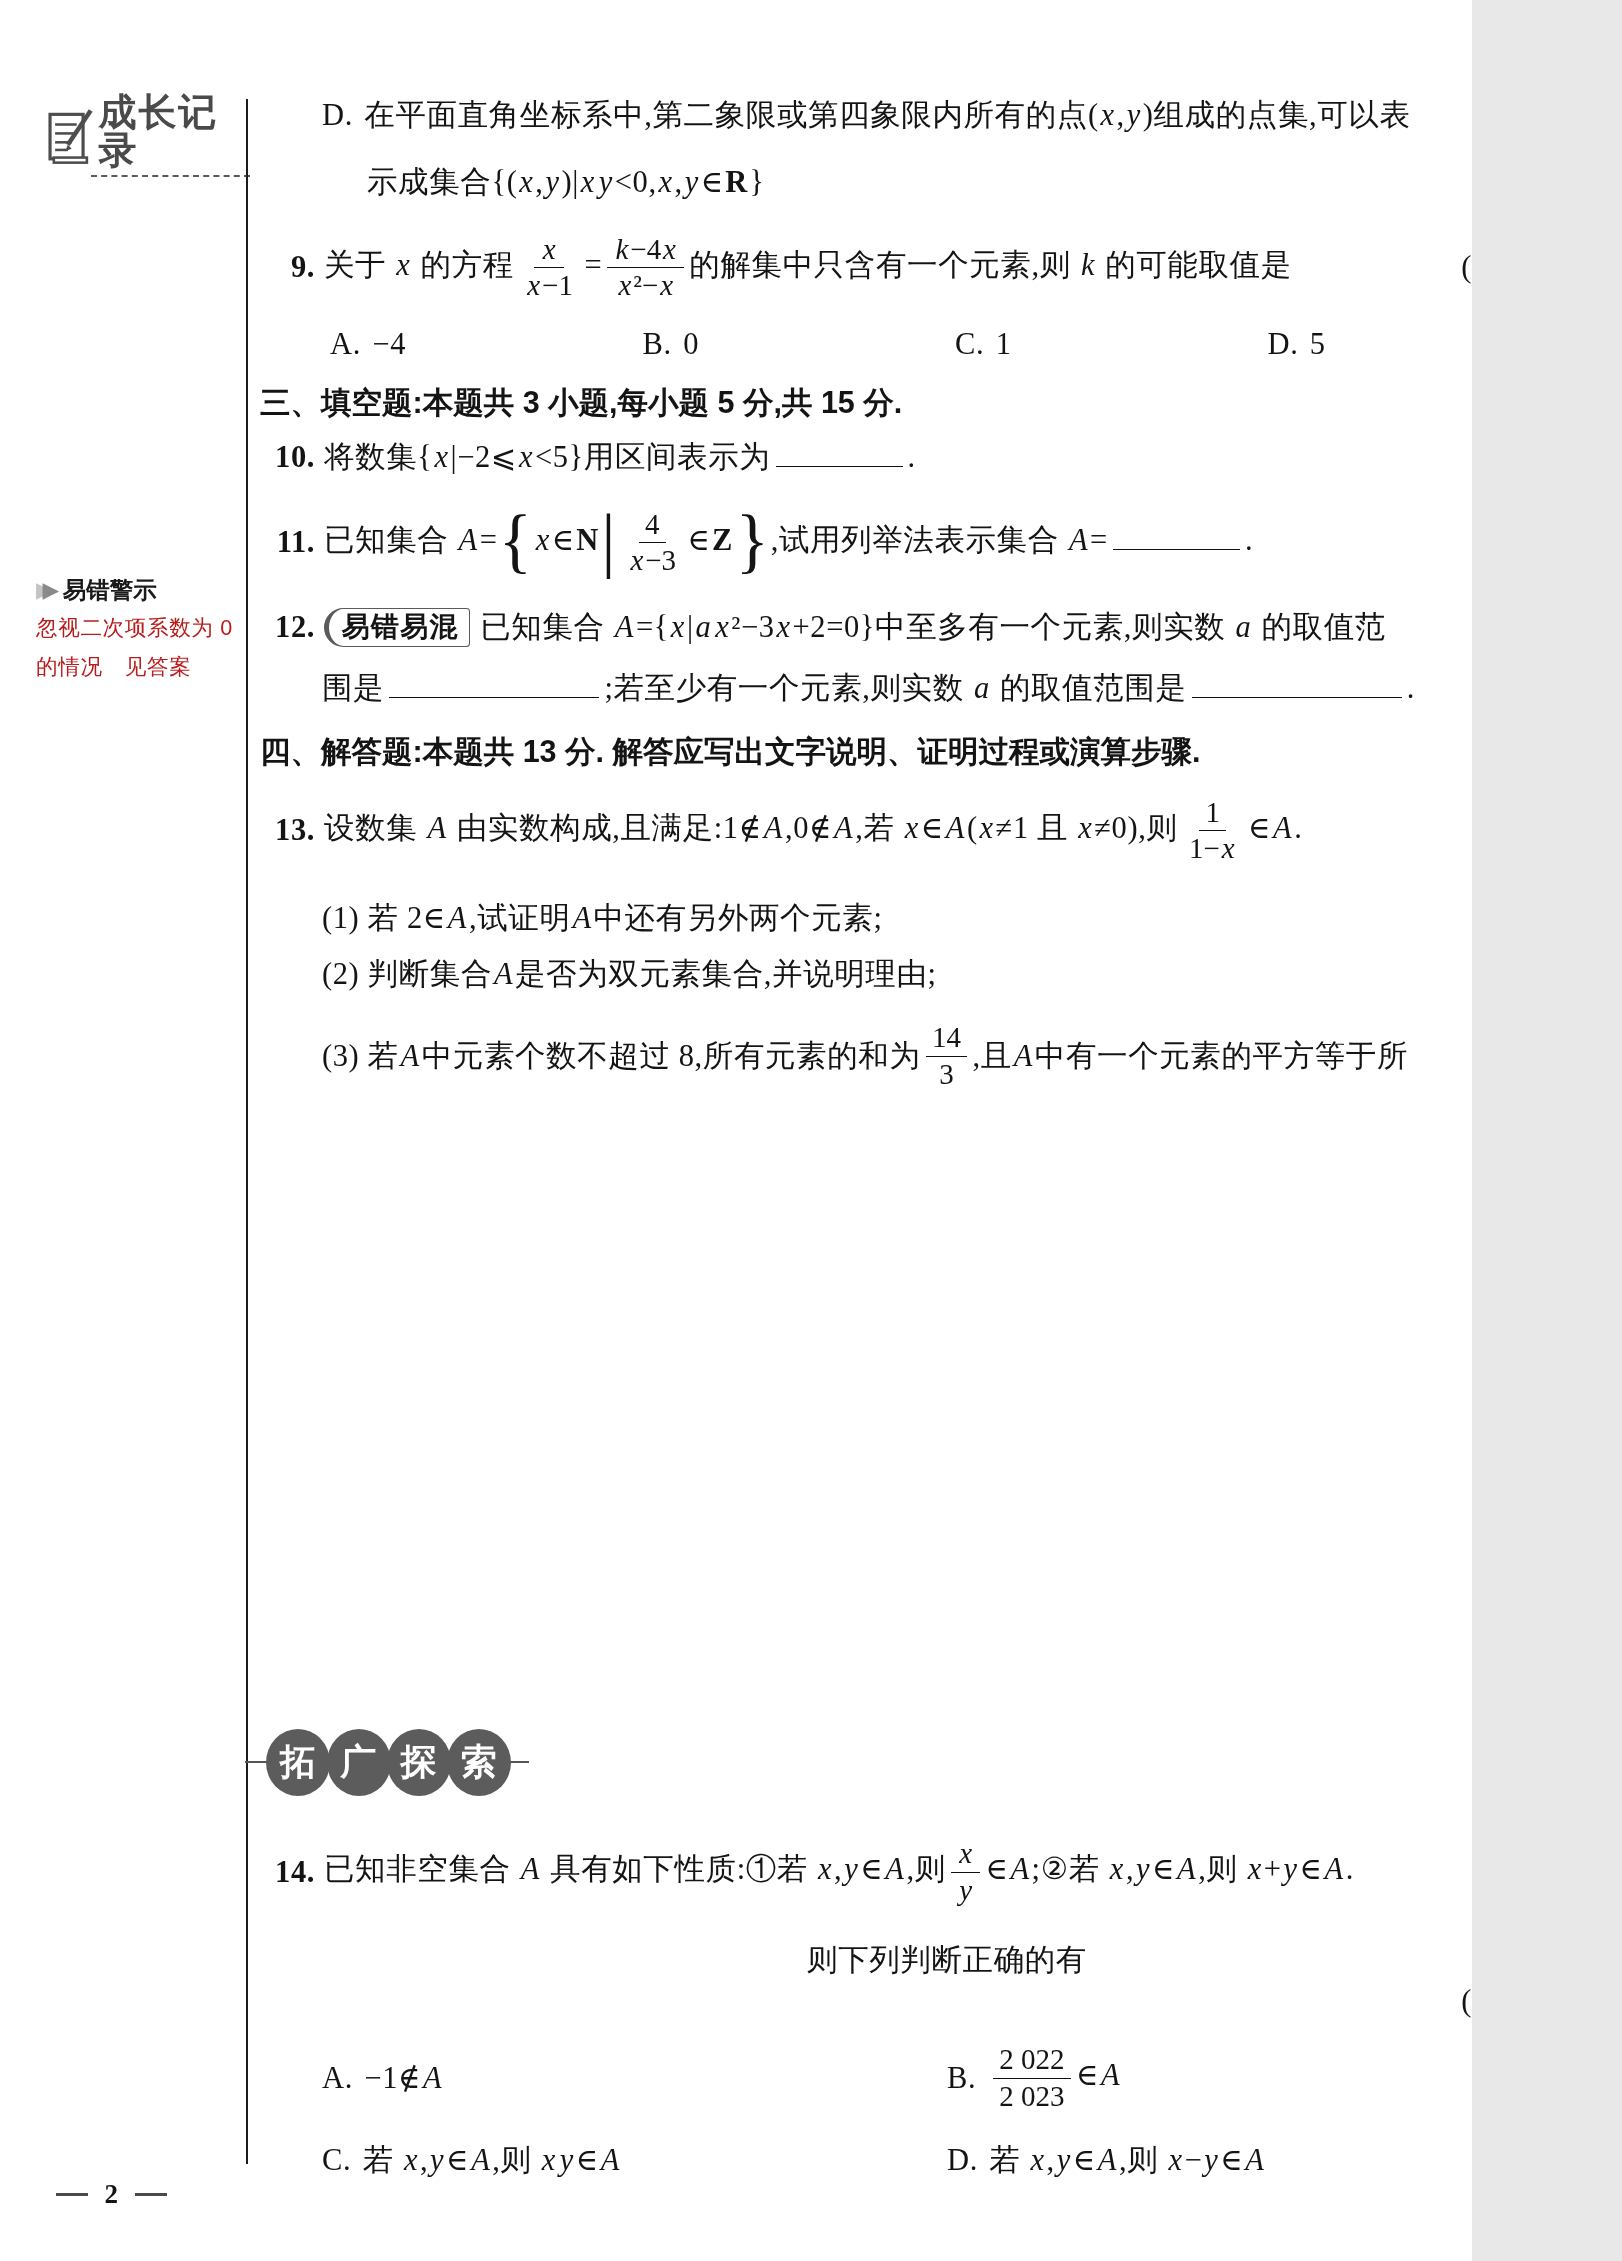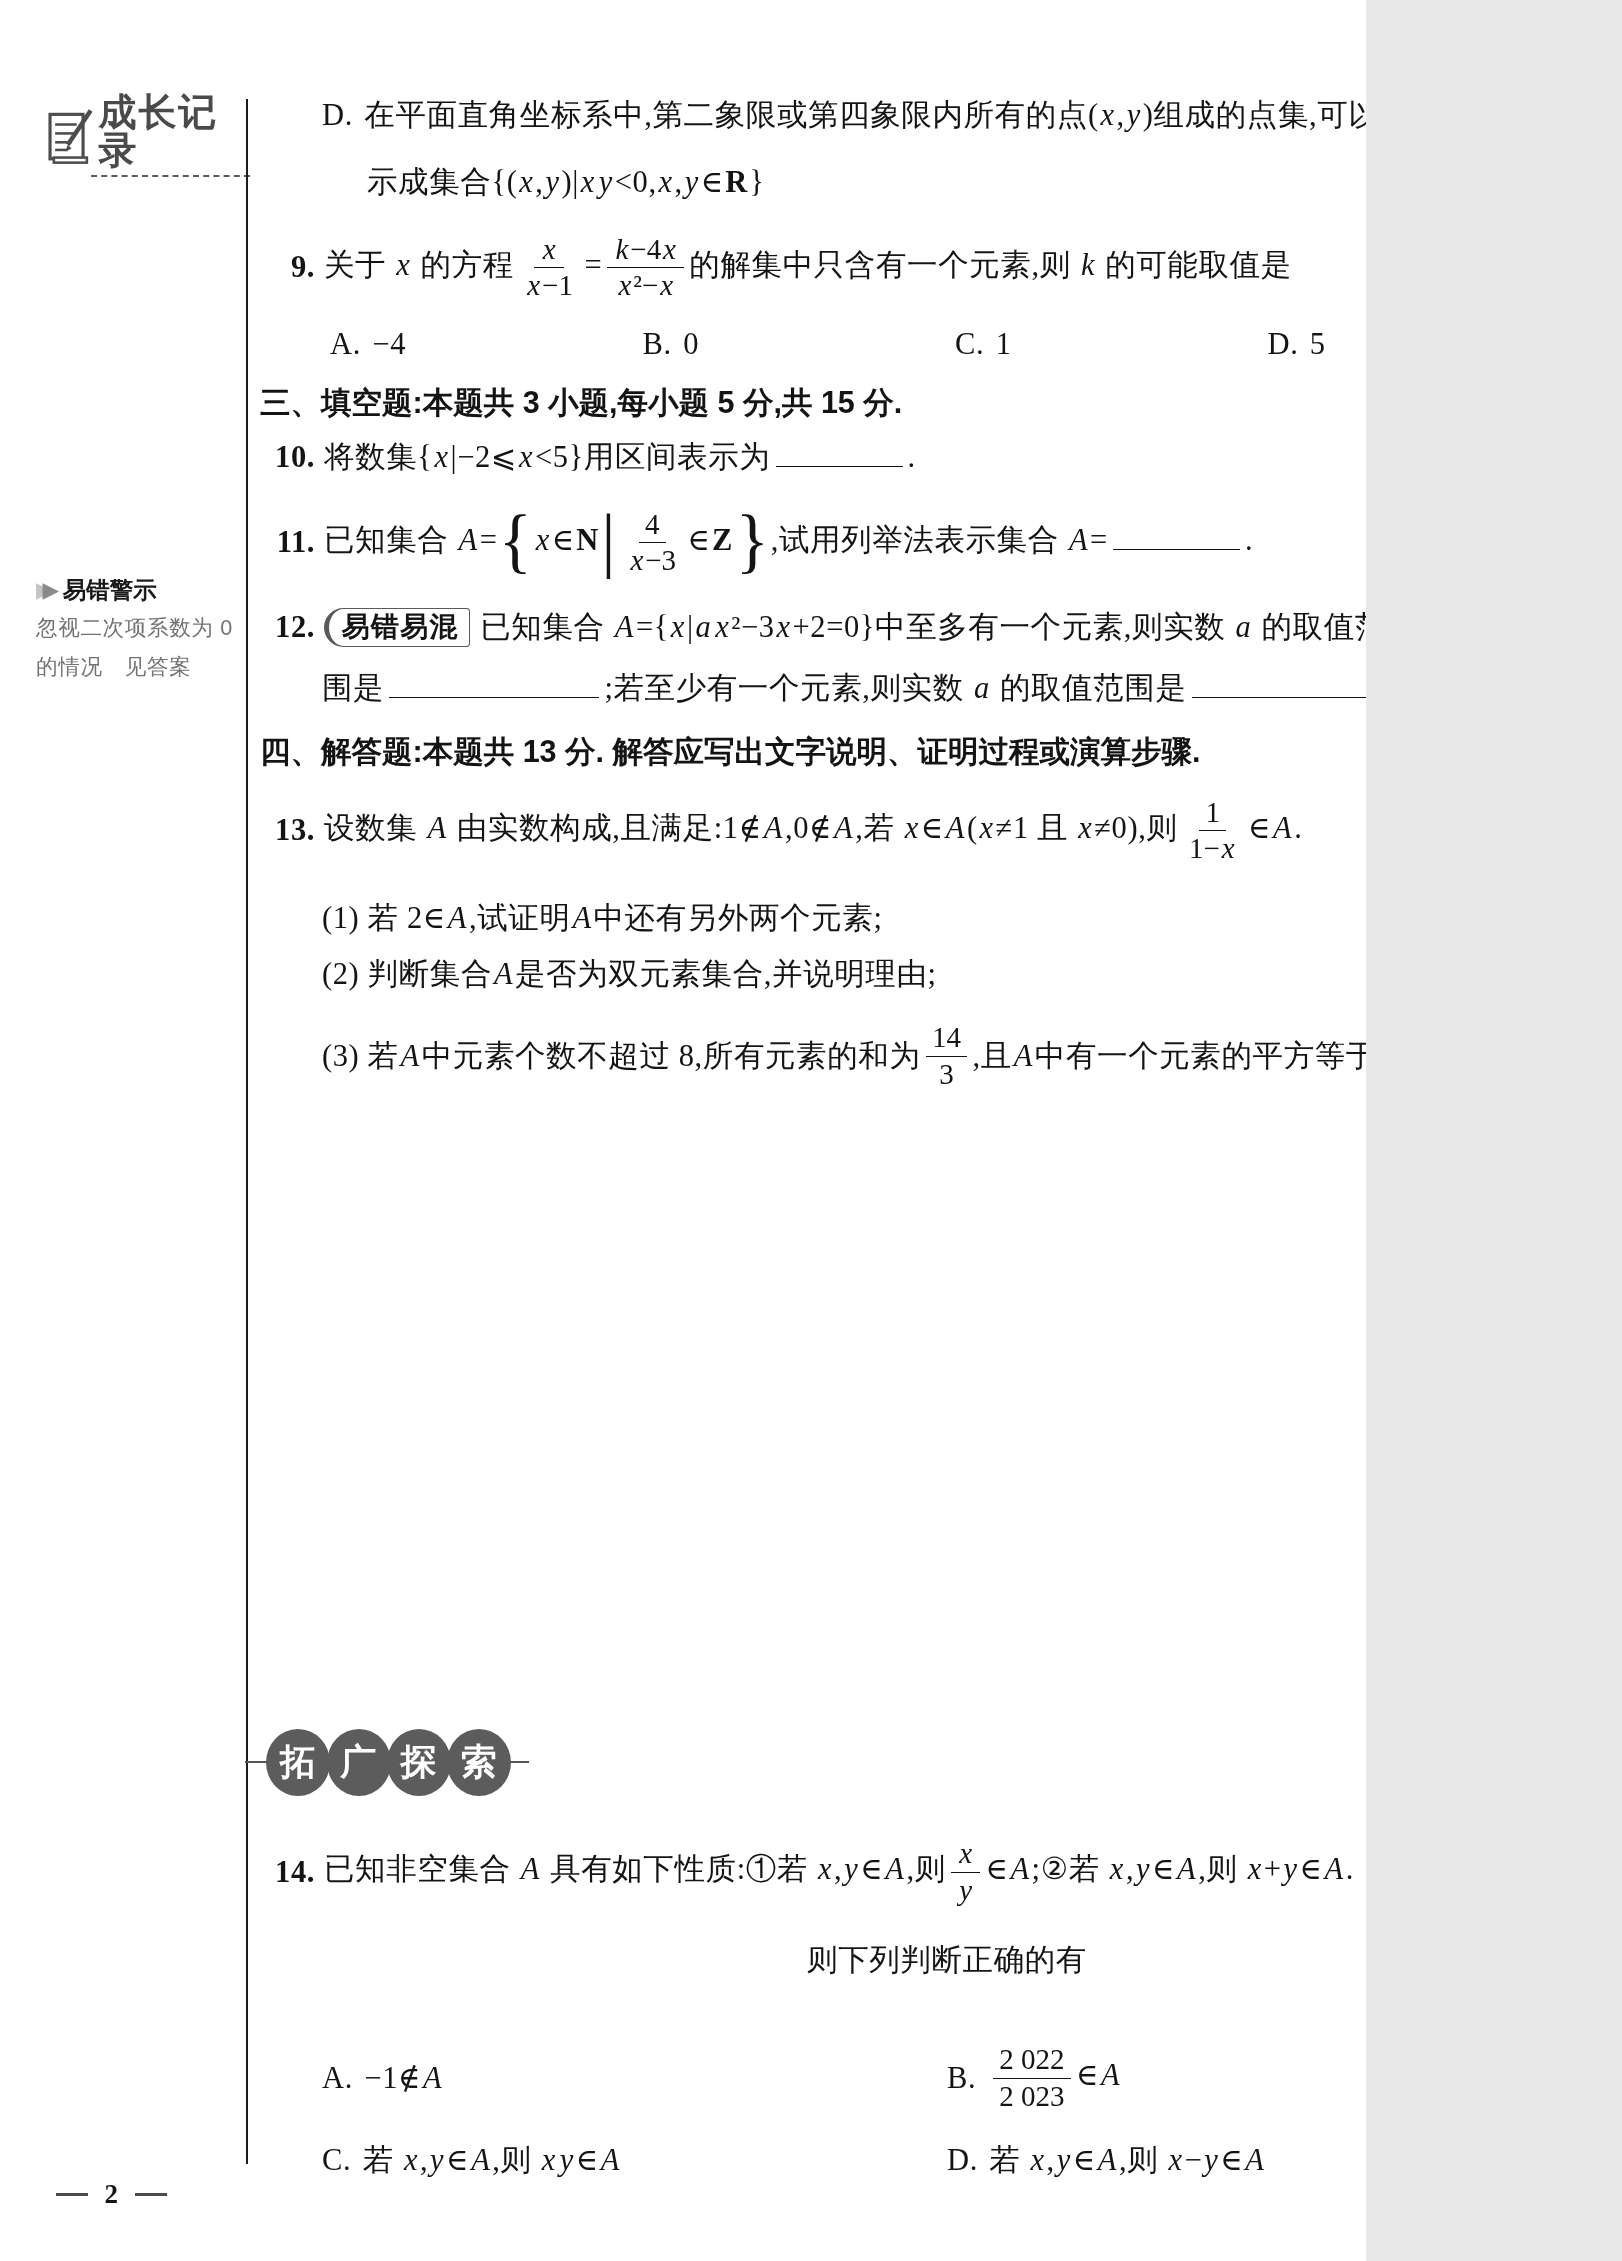--- a/index.html
+++ b/index.html
@@ -1,32 +1,32 @@
 <!DOCTYPE html>
 <html style="font-size:10.2px"><head>
 <meta charset="utf-8">
 <style>
   html,body{margin:0;padding:0;background:#e8e8e8;}
-  .page{position:relative;width:1366px;height:2261px;background:#ffffff;overflow:hidden;
+  .page{position:relative;width:1472px;height:2261px;background:#ffffff;overflow:hidden;
         font-family:"Liberation Serif","DejaVu Serif",serif;color:#141414;}
   
   .divider{position:absolute;left:246px;top:99px;width:1.9px;height:2065px;background:#1c1c1c;}
   .logo{position:absolute;left:46px;top:93px;width:204px;}
   .logo-row{display:flex;align-items:flex-end;}
   .logo-icon{width:50px;height:61px;flex:0 0 auto;}
   .logo-text{font-size:38px;font-weight:900;color:#4a4a4a;letter-spacing:1.9px;line-height:1;
              font-family:"Liberation Serif","DejaVu Serif",serif;margin-left:2.5px;}
   .logo-underline{margin-left:45px;width:159px;border-bottom:2.5px dashed #5a5a5a;height:2.5px;margin-top:3.8px;}
   .sidenote{position:absolute;left:36px;top:574px;width:197px;
             font-family:"Liberation Sans","DejaVu Sans",sans-serif;}
   .sn-titlerow{display:flex;align-items:center;}
   .sn-arrow1{color:#c4c4c4;font-size:21.6px;}
   .sn-arrow2{color:#8a8a8a;font-size:21.6px;margin-left:-10.2px;margin-right:3.8px;}
   .sn-title{font-weight:bold;font-size:23.5px;color:#1a1a1a;}
-  .sn-line{font-size:21.6px;line-height:1.55;color:#737373;margin-top:5.1px;letter-spacing:0.6px;}
+  .sn-line{font-size:21.6px;line-height:1.55;color:#b91c1c;margin-top:5.1px;letter-spacing:0.6px;}
   .footer{position:absolute;left:56px;top:2181px;display:flex;align-items:center;}
   .f-dash{display:inline-block;width:32px;height:2.5px;background:#4a4a4a;}
   .f-num{font-size:27px;font-weight:bold;margin:0 16.5px;line-height:1;}
   
   .main{position:absolute;left:260px;top:95px;width:1312px;font-size:30.5px;line-height:1.35;letter-spacing:0.6px;}
   .opt-label{margin-right:11.5px;}
   .opt-line1{padding-left:62px;}
   .opt-line2{padding-left:107px;margin-top:25.5px;}
   .qline{display:flex;align-items:center;}
   .qnum{flex:0 0 55px;text-align:right;font-weight:bold;margin-right:9px;white-space:nowrap;}

